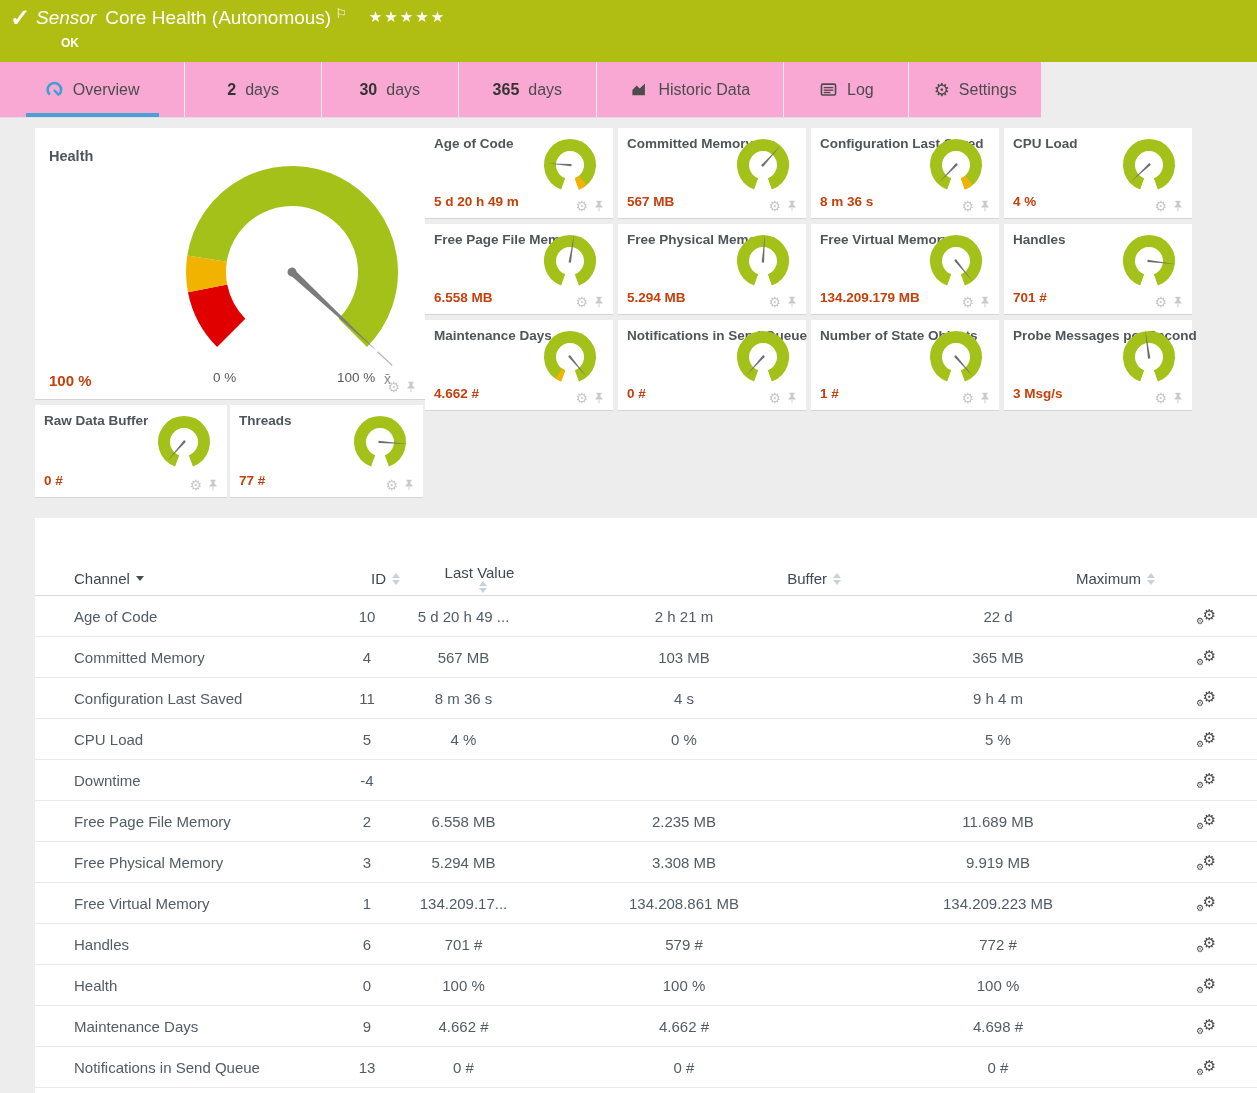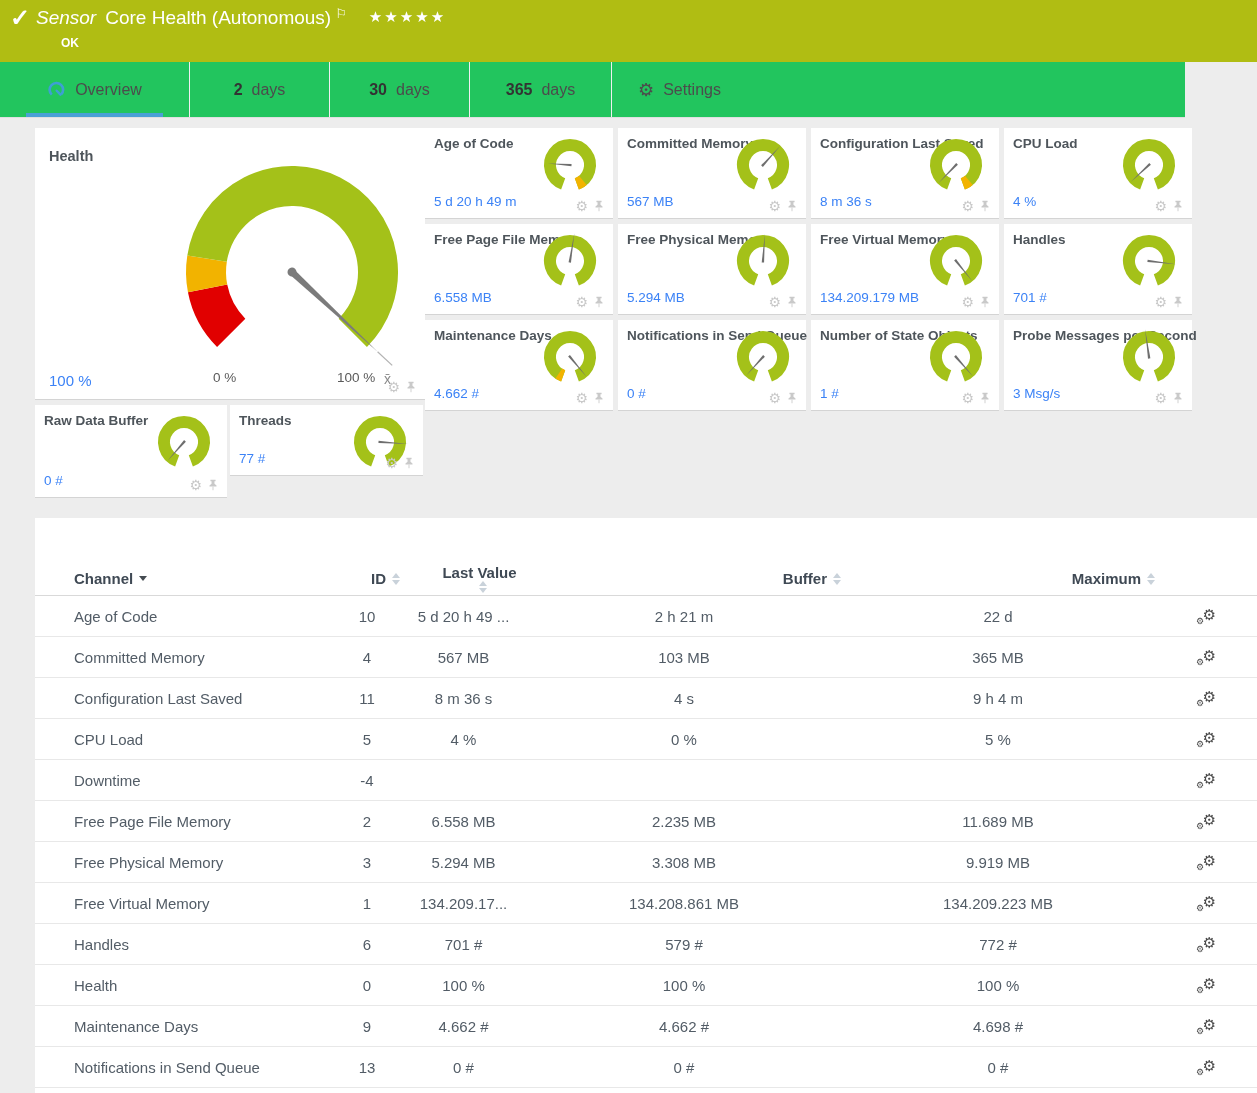--- a/index.html
+++ b/index.html
@@ -10,51 +10,51 @@
   #banner { position:absolute; left:0; top:0; width:1257px; height:62px; background:#b0bd13; color:#fff; }
   #banner .check { position:absolute; left:10px; top:4px; font-size:24px; font-weight:bold; }
   #banner .titleline { position:absolute; left:36px; top:6px; white-space:nowrap; }
   #banner .kind { font-style:italic; font-size:19px; margin-right:9px; }
   #banner .title { font-size:19px; font-weight:normal; }
   #banner .flag { font-size:13px; vertical-align:super; margin-left:4px; }
   #banner .stars { font-size:15px; letter-spacing:2px; margin-left:22px; vertical-align:2px; }
   #banner .status { position:absolute; left:61px; top:36px; font-size:12px; font-weight:bold; }
 
   
-  #tabbar { position:absolute; left:0; top:62px; width:1185px; height:56px; background:#22c55e;
+  #tabbar { position:absolute; left:0; top:62px; width:1041px; height:56px; background:#f9a8d4;
             border-bottom:1px solid #e0e0e0; display:flex; }
   .tab { display:flex; align-items:center; justify-content:center; gap:9px; font-size:16px;
          color:#4c4c4c; border-right:1px solid #f0f0f0; position:relative; cursor:pointer; }
   .tab .num { font-weight:bold; color:#333; }
   .tab .tlabel { color:#4c4c4c; }
   .tab.active::after { content:""; position:absolute; bottom:0; left:14%; width:72%; height:4px; background:#4aa0d5; }
   .tab .glyph { font-size:18px; color:#4c4c4c; line-height:1; }
 
   
   #gauges { position:absolute; left:35px; top:128px; width:1222px; height:370px; }
   .panel { position:absolute; background:#fff; border-bottom:1px solid #d4d4d4; }
   .panel .ptitle { position:absolute; left:9px; top:8px; font-size:13.5px; font-weight:bold; color:#4e555b; white-space:nowrap; }
-  .panel .pvalue { position:absolute; left:9px; bottom:9px; font-size:13.5px; font-weight:normal; color:#3b82f6; white-space:nowrap; }
+  .panel .pvalue { position:absolute; left:9px; bottom:9px; font-size:13.5px; font-weight:bold; color:#c2410c; white-space:nowrap; }
   .panel .panel-icons { position:absolute; right:8px; bottom:5px; display:flex; align-items:center; gap:5px; }
   .mini-gear { font-size:14px; color:#c9c9c9; line-height:1; cursor:pointer; }
   .pin { width:12px; height:12px; fill:#c9c9c9; cursor:pointer; }
   .mini-svg { position:absolute; top:4px; right:8px; overflow:visible; }
 
   #health-panel { left:0; top:0; width:390px; height:272px; }
   #health-panel .ptitle { left:14px; top:20px; font-size:14.5px; }
   #health-panel .pvalue { left:14px; bottom:10px; font-size:15px; }
   #health-panel .scale-min { position:absolute; left:178px; top:242px; font-size:13.5px; color:#5a5a5a; }
   #health-panel .scale-max { position:absolute; left:302px; top:242px; font-size:13.5px; color:#5a5a5a; }
   #big-gauge { position:absolute; left:107px; top:-6px; overflow:visible; }
 
   
   #table-panel { position:absolute; left:35px; top:518px; width:1222px; height:575px; background:#fff; }
   .tgrid { display:grid; grid-template-columns:260px 66px 127px 314px 314px 1fr; padding-left:39px; align-items:center; }
   #thead { margin-top:44px; height:34px; border-bottom:1px solid #d9d9d9; }
-  #thead .th { font-size:15px; font-weight:bold; color:#3f4954; display:flex; align-items:center; cursor:pointer; }
+  #thead .th { font-size:15px; font-weight:normal; color:#3f4954; display:flex; align-items:center; cursor:pointer; }
   .th.r, .td.r { justify-content:flex-end; text-align:center; }
   .th.last-h { padding-left:32px;flex-direction:column; }
   .sort { display:inline-flex; flex-direction:column; margin-left:6px; }
   .sort i { display:block; width:0; height:0; border-left:4px solid transparent; border-right:4px solid transparent; }
   .sort .up { border-bottom:5px solid #c9d2da; margin-bottom:2px; }
   .sort .dn { border-top:5px solid #c9d2da; }
   .sort.active .dn { border-top-color:#454c52; }
   .trow { height:41px; border-bottom:1px solid #e8e8e8; }
   .trow .td { font-size:15px; color:#525c66; white-space:nowrap; overflow:hidden; }
   .td.c-channel { cursor:pointer; }
@@ -88,20 +88,37 @@
       <span class="num">2</span>
       <span class="tlabel">days</span>
     </div>
     <div class="tab" style="width:140px">
       <span class="num">30</span>
       <span class="tlabel">days</span>
     </div>
     <div class="tab" style="width:142px">
       <span class="num">365</span>
       <span class="tlabel">days</span>
+    </div>
+    <div class="tab" style="width:192px">
+      <svg class="glyph" width="19" height="19" viewBox="0 0 20 20">
+        <path d="M2.5 16 V10.5 L7 5.8 l3.2 3.2 L15.7 3.8 V16 z" fill="#4c4c4c"></path>
+      </svg>
+      <span class="tlabel">Historic Data</span>
+    </div>
+    <div class="tab" style="width:128px">
+      <svg class="glyph" width="19" height="19" viewBox="0 0 20 20">
+        <rect x="2.6" y="4.4" width="14.8" height="11.4" rx="1.4" fill="none" stroke="#4c4c4c" stroke-width="1.7"></rect>
+        <g stroke="#4c4c4c" stroke-width="1.4">
+            <line x1="5" y1="8" x2="15" y2="8"></line>
+            <line x1="5" y1="10.7" x2="15" y2="10.7"></line>
+            <line x1="5" y1="13.2" x2="12" y2="13.2"></line>
+          </g>
+      </svg>
+      <span class="tlabel">Log</span>
     </div>
     <div class="tab" style="width:135px; border-right:none">
       <span class="glyph">⚙</span>
       <span class="tlabel">Settings</span>
     </div>
   </div>
 
   <div id="gauges">
     <div class="panel" id="health-panel">
       <div class="ptitle">Health</div>
@@ -347,21 +364,21 @@
           </svg>
           <div class="pvalue">0 #</div>
           <span class="panel-icons">
             <span class="mini-gear">⚙</span>
             <svg class="pin" viewBox="0 0 14 14">
               <path d="M4 1h6v1.6H8.7v3l2.4 1.9v1.3H2.9V7.5l2.4-1.9v-3H4z"></path>
               <rect x="6.5" y="8.9" width="1" height="4.2"></rect>
             </svg>
           </span>
         </div>
-        <div class="panel" style="left: 195px; top: 277px; width: 193px; height: 71px;">
+        <div class="panel" style="left: 195px; top: 277px; width: 193px; height: 93px;">
           <div class="ptitle">Threads</div>
           <svg class="mini-svg" width="70" height="70" viewBox="0 0 70 70">
             <path d="M28.16 51.79 A20 20 0 1 1 41.84 51.79" fill="none" stroke="#a4c119" stroke-width="12"></path>
             <g transform="rotate(94 35 33)">
               <polygon points="33.8,34.5 36.2,34.5 35,5" fill="#6e6e6e"></polygon>
             </g>
           </svg>
           <div class="pvalue">77 #</div>
           <span class="panel-icons">
             <span class="mini-gear">⚙</span>

